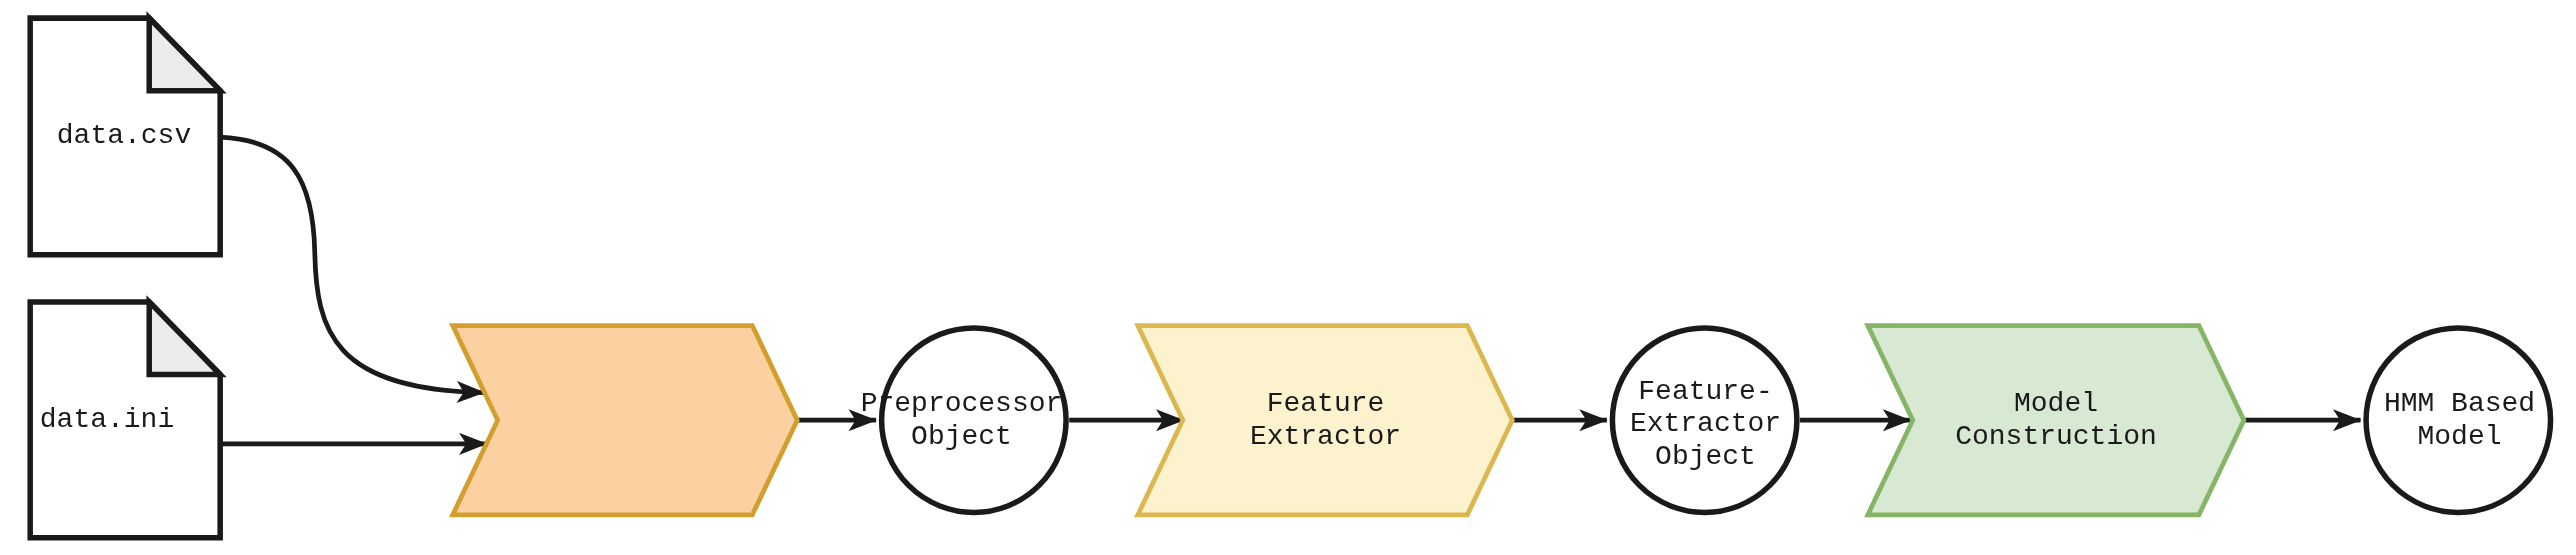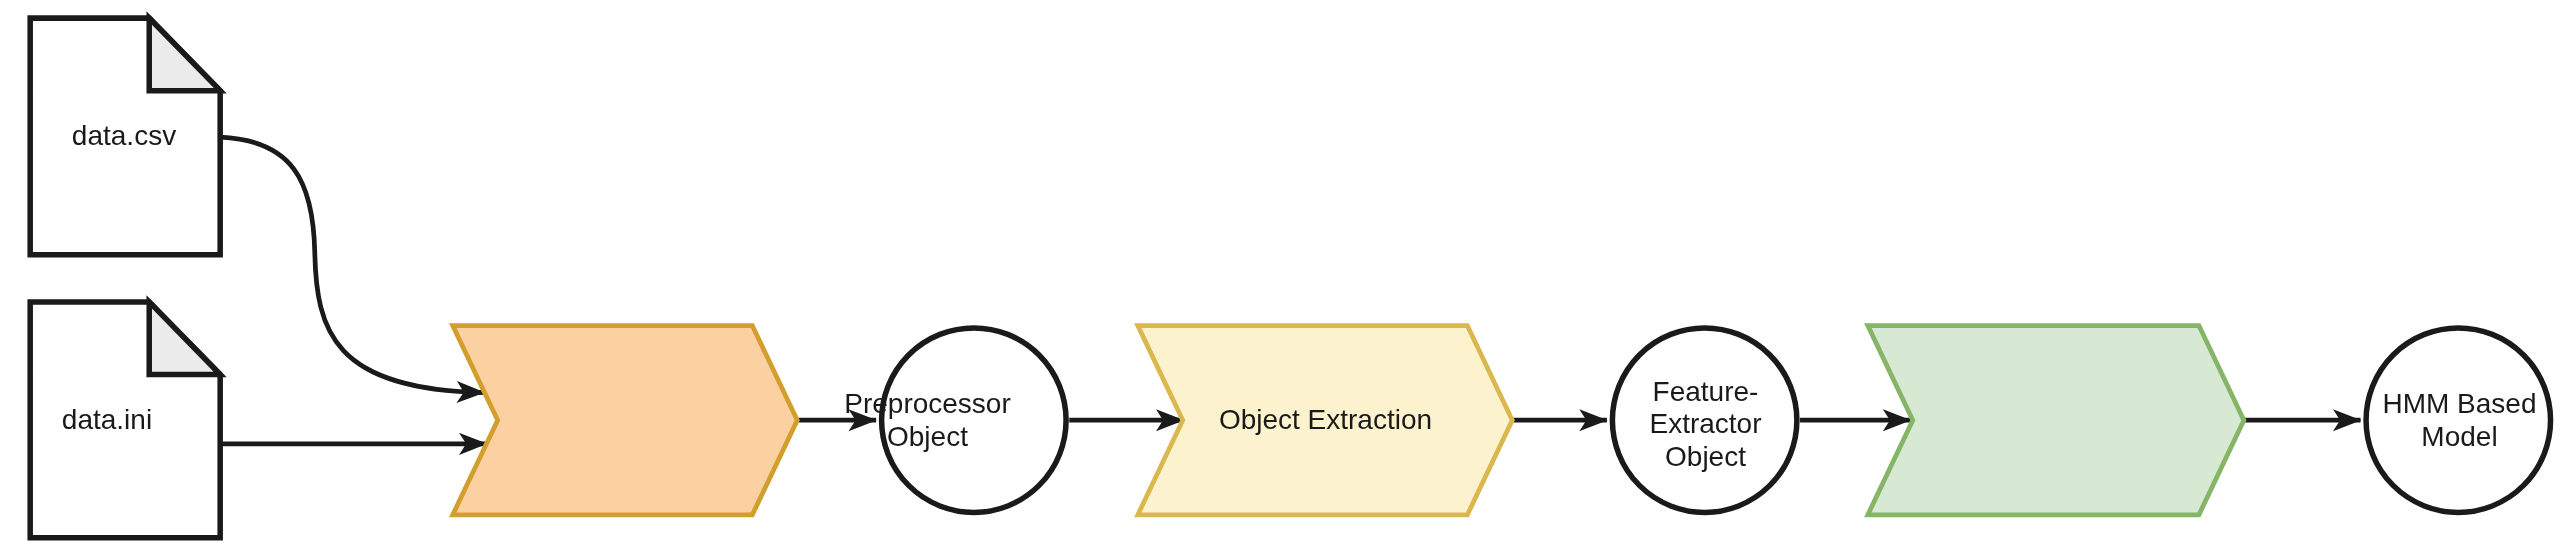--- a/index.html
+++ b/index.html
@@ -6,21 +6,21 @@
     margin: 0;
     padding: 0;
     background: #ffffff;
   }
   .canvas {
     position: relative;
     width: 2576px;
     height: 555px;
     background: #ffffff;
     overflow: hidden;
-    font-family: Liberation Sans, sans-serif;
+    font-family: Liberation Mono, monospace;
   }
   .canvas svg {
     position: absolute;
     left: 0;
     top: 0;
   }
   .edge {
     fill: none;
     stroke-width: 6;
   }
@@ -85,23 +85,24 @@
     <path class="stage-shape" d="M 2368 413 L 2788 413 L 2845 533 L 2788 653 L 2368 653 L 2425 533 Z" fill="#D7E8D3" stroke="#85B566"></path>
 
     <circle class="artifact-shape" cx="1234" cy="533" r="117" fill="#FFFFFF" stroke="#1A1A1A"></circle>
     <circle class="artifact-shape" cx="2161" cy="533" r="117" fill="#FFFFFF" stroke="#1A1A1A"></circle>
     <circle class="artifact-shape" cx="3117" cy="533" r="117" fill="#FFFFFF" stroke="#1A1A1A"></circle>
   </svg>
 
   <div class="label" style="left:29px;  top:18px;  width:190px; height:237px">data.csv</div>
   <div class="label" style="left:12px;  top:302px; width:190px; height:236px">data.ini</div>
 
-  <div class="label" style="left:1183px;top:326px; width:285px; height:189px">Object Extraction</div>
+  <div class="label" style="left:1183px;top:326px; width:285px; height:189px">Feature Extractor</div>
+  <div class="label" style="left:1913px;top:326px; width:286px; height:189px">Model Construction</div>
 
-  <div class="label" style="left:835px;top:328px; width:185px; height:185px">Preprocessor
+  <div class="label" style="left:869px;top:328px; width:185px; height:185px">Preprocessor
 Object</div>
   <div class="label" style="left:1613px;top:332px; width:185px; height:185px">Feature-
 Extractor
 Object</div>
   <div class="label" style="left:2367px;top:328px; width:185px; height:185px">HMM Based
 Model</div>
 
 </div>
 
 

